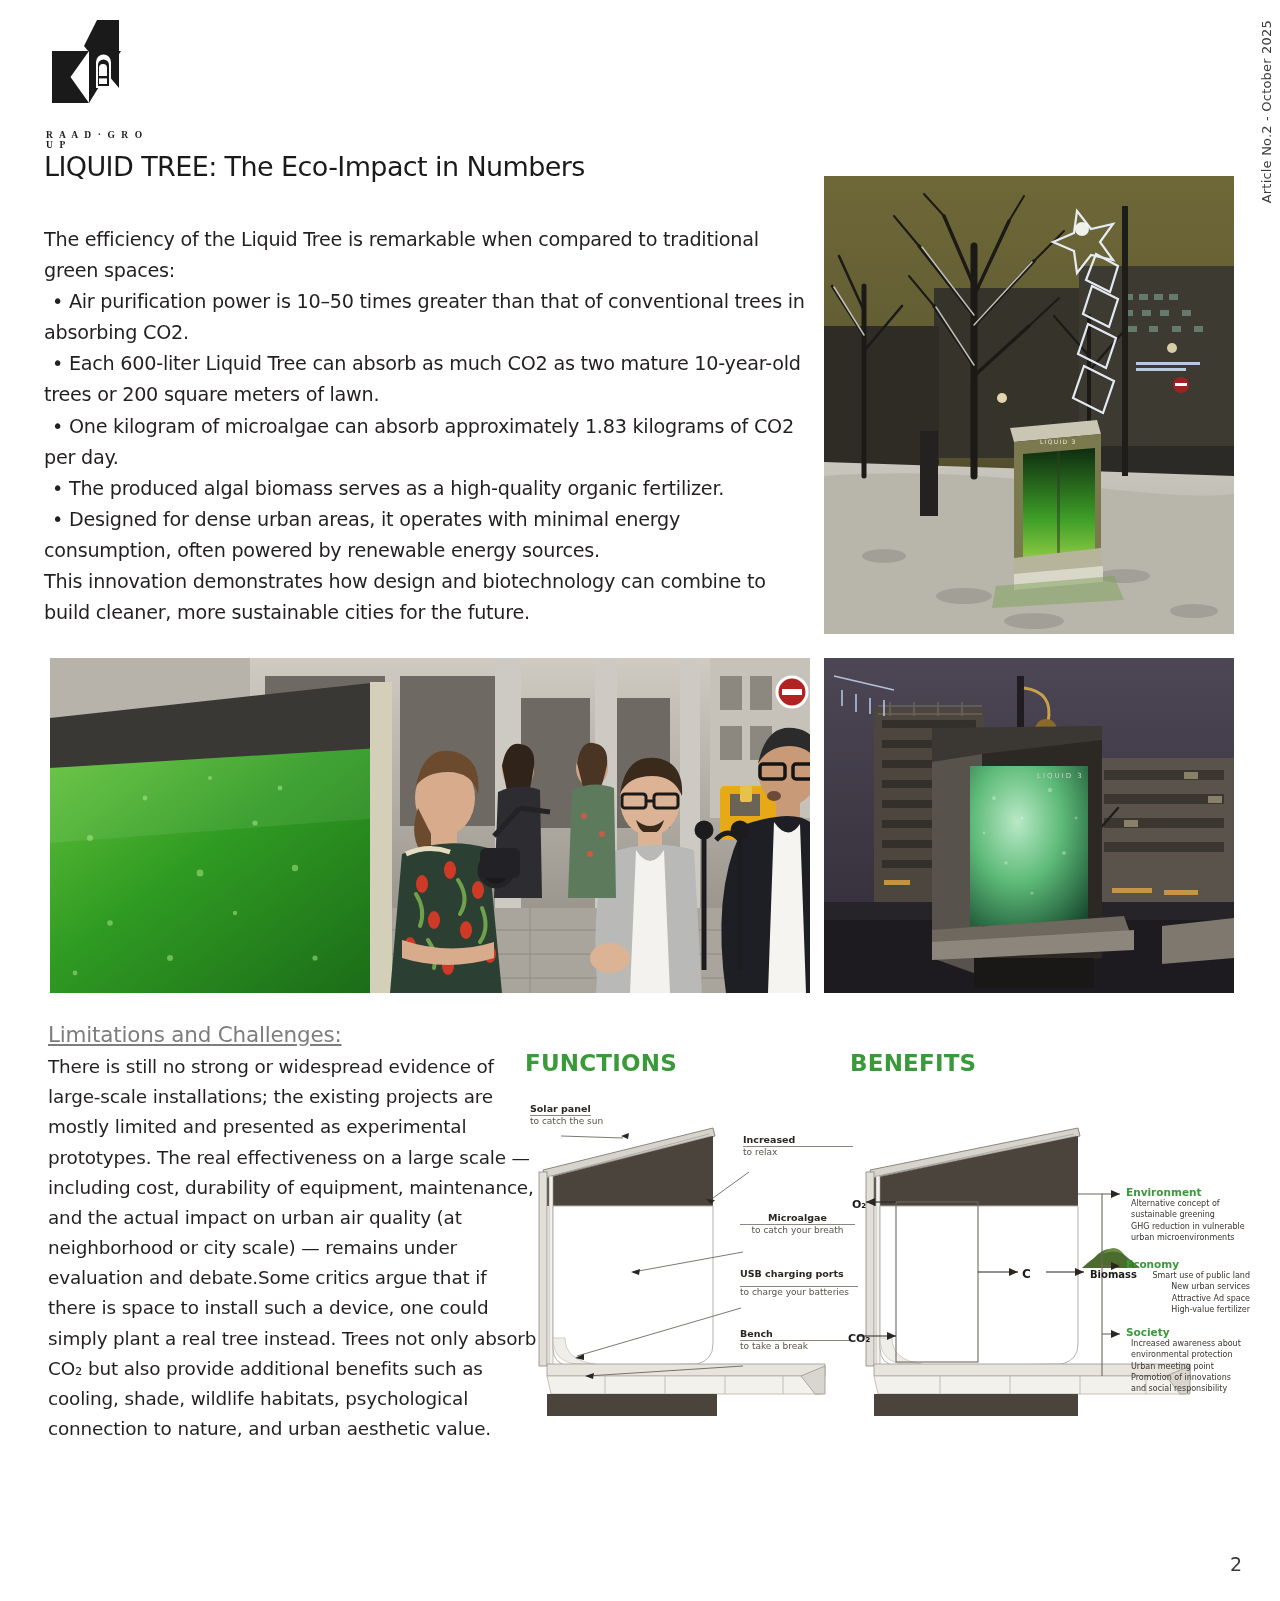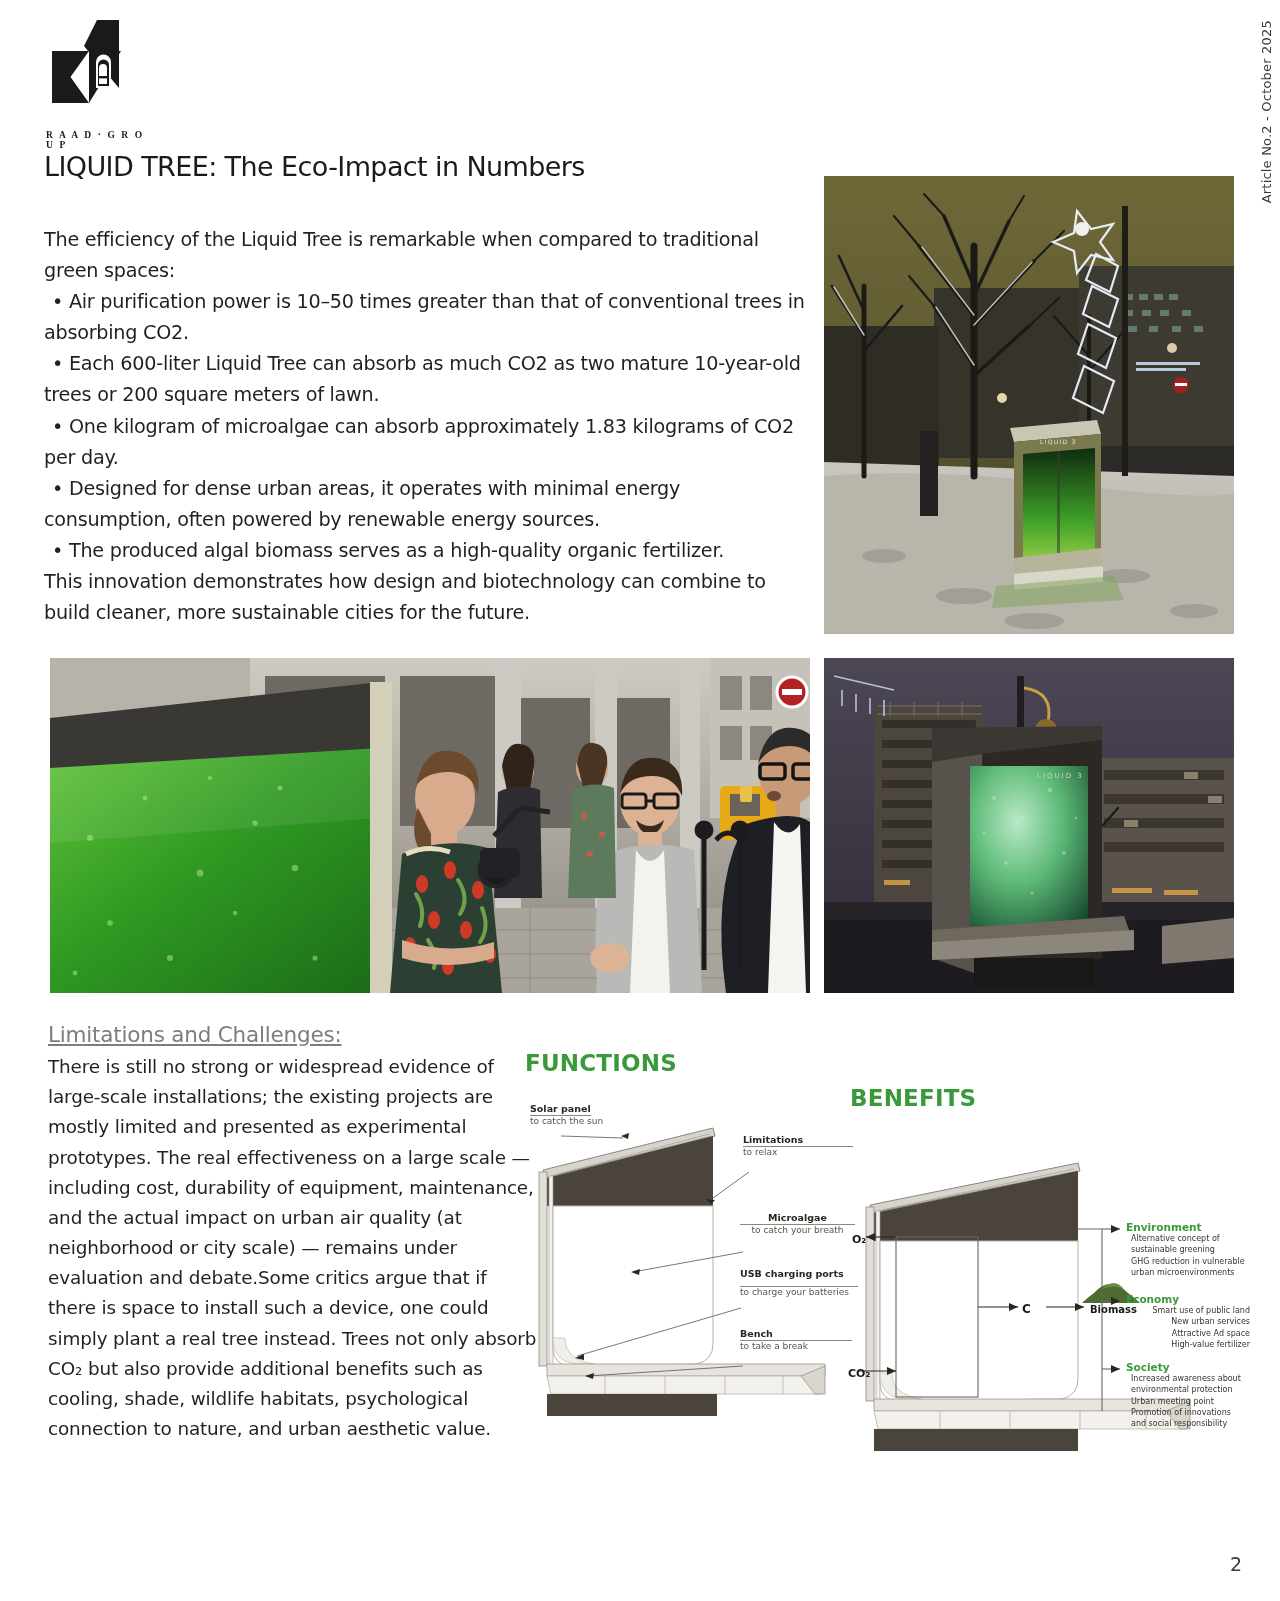--- a/index.html
+++ b/index.html
@@ -63,21 +63,21 @@
   .limits-body {
     position: absolute; left: 48px; top: 1052px; width: 492px;
     font-size: 18.4px; line-height: 1.64; color: #231f20;
     font-family: "DejaVu Sans", sans-serif; letter-spacing: -.15px;
   }
   .limits-body p { margin: 0; }
 
   
   .panel { position: absolute; }
   #panel-functions { left: 525px; top: 1050px; width: 320px; height: 380px; }
-  #panel-benefits  { left: 850px; top: 1050px; width: 400px; height: 380px; margin-top: 35px; }
+  #panel-benefits  { left: 850px; top: 1050px; width: 400px; height: 380px; }
   .panel-title {
     font-size: 23px; font-weight: 700; letter-spacing: .2px;
     font-family: "DejaVu Sans", sans-serif;
   }
   .panel-svg { display: block; }
 
   
   .page-num {
     position: absolute; right: 38px; bottom: 26px;
     font-size: 19px; color: #3a3a3a;
@@ -105,22 +105,22 @@
 
 <div class="article-tag">Article No.2 - October 2025</div>
 
 <h1 class="headline">LIQUID TREE: The Eco-Impact in Numbers</h1>
 
 <div class="intro">
   <p>The efficiency of the Liquid Tree is remarkable when compared to traditional green spaces:</p>
   <p class="bullet">• Air purification power is 10–50 times greater than that of conventional trees in absorbing CO2.</p>
   <p class="bullet">• Each 600-liter Liquid Tree can absorb as much CO2 as two mature 10-year-old trees or 200 square meters of lawn.</p>
   <p class="bullet">• One kilogram of microalgae can absorb approximately 1.83 kilograms of CO2 per day.</p>
+  <p class="bullet">• The produced algal biomass serves as a high-quality organic fertilizer.</p>
   <p class="bullet">• Designed for dense urban areas, it operates with minimal energy consumption, often powered by renewable energy sources.</p>
-  <p class="bullet">• The produced algal biomass serves as a high-quality organic fertilizer.</p>
   <p>This innovation demonstrates how design and biotechnology can combine to build cleaner, more sustainable cities for the future.</p>
 </div>
 
 <div class="photo" id="photo-street-night">
   <svg viewBox="0 0 410 458" preserveAspectRatio="none">
     <defs>
       <linearGradient id="nightsky" x1="0" y1="0" x2="0" y2="1">
         <stop offset="0%" stop-color="#6e6838"></stop>
         <stop offset="55%" stop-color="#5c5731"></stop>
         <stop offset="100%" stop-color="#2c2a1c"></stop>
@@ -498,21 +498,21 @@
       <path d="M50 282 l9 -4 0 6 z"></path>
       <path d="M60 300 l9 -3 -1 6 z"></path>
     </g>
   </svg>
 
   <div style="position:absolute;left:5px;top:48px;width:130px;">
     <div style="font:700 9.5px 'DejaVu Sans',sans-serif;color:#2b2621;border-bottom:.8px solid #8b877f;display:inline-block;padding-bottom:1px;">Solar panel</div>
     <div style="font:9px 'DejaVu Sans',sans-serif;color:#5a544c;">to catch the sun</div>
   </div>
   <div style="position:absolute;left:218px;top:84px;width:110px;">
-    <div style="font:700 9.5px 'DejaVu Sans',sans-serif;color:#2b2621;border-bottom:.8px solid #8b877f;display:block;padding-bottom:1px;">Limitations</div>
+    <div style="font:700 9.5px 'DejaVu Sans',sans-serif;color:#2b2621;border-bottom:.8px solid #8b877f;display:block;padding-bottom:1px;">Increased</div>
     <div style="font:9px 'DejaVu Sans',sans-serif;color:#5a544c;">to relax</div>
   </div>
   <div style="position:absolute;left:215px;top:162px;width:115px;text-align:center;">
     <div style="font:700 9.5px 'DejaVu Sans',sans-serif;color:#2b2621;border-bottom:.8px solid #8b877f;display:block;padding-bottom:1px;">Microalgae</div>
     <div style="font:9px 'DejaVu Sans',sans-serif;color:#5a544c;">to catch your breath</div>
   </div>
   <div style="position:absolute;left:215px;top:218px;width:118px;">
     <div style="font:700 9.5px 'DejaVu Sans',sans-serif;color:#2b2621;border-bottom:.8px solid #8b877f;display:block;padding-bottom:7px;">USB charging ports</div>
     <div style="font:9px 'DejaVu Sans',sans-serif;color:#5a544c;">to charge your batteries</div>
   </div>

